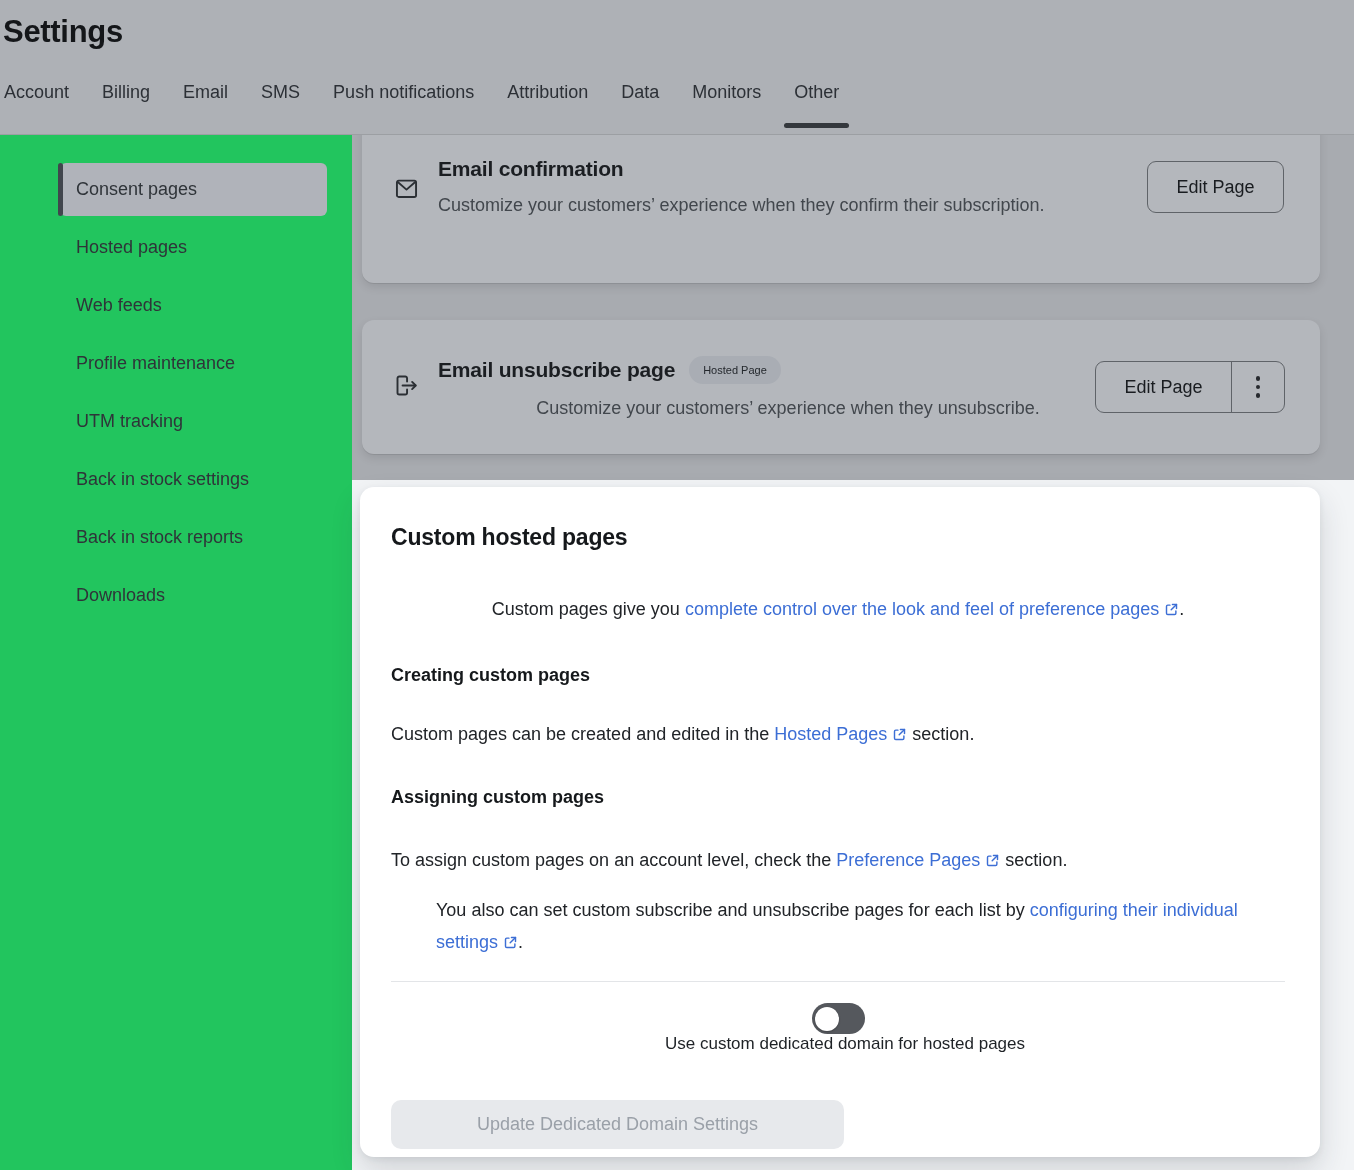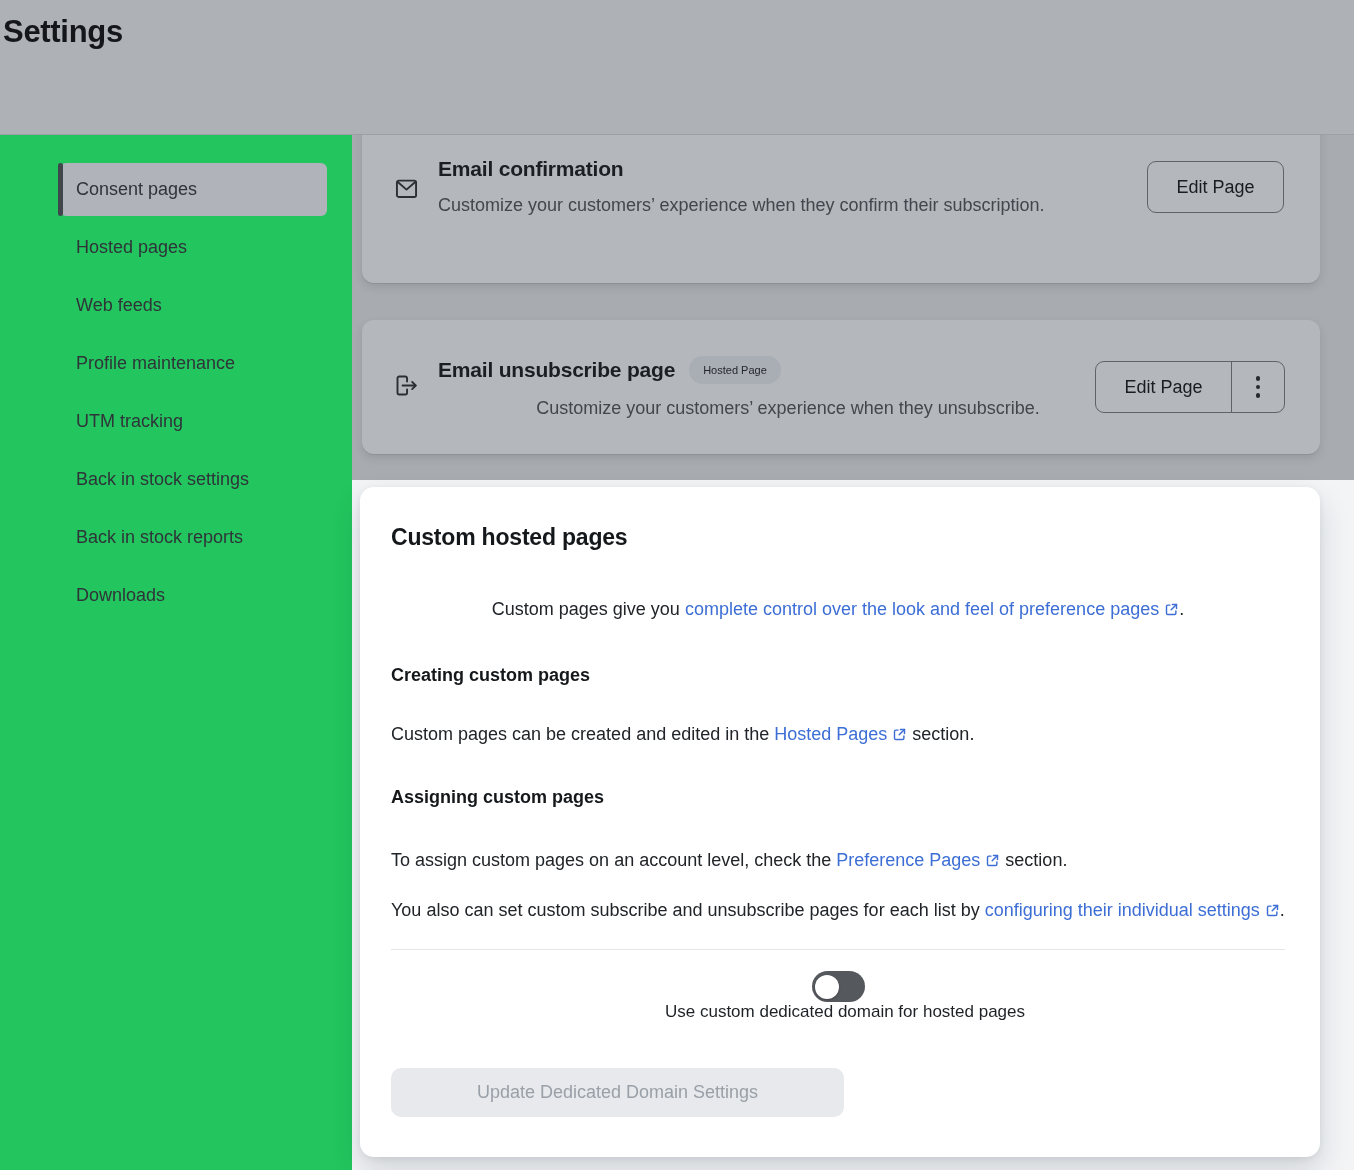--- a/index.html
+++ b/index.html
@@ -118,21 +118,21 @@
   }
   .wcard h2 { font-size: 23px; font-weight: bold; color: #15181b; line-height: 28px; letter-spacing: -0.2px; }
   .wcard h3 { font-size: 18px; font-weight: bold; color: #15181b; line-height: 24px; }
   .para { font-size: 18px; color: #212428; line-height: 30px; }
   .para .seg { white-space: pre-wrap; }
   .p-intro { margin-top: 43px; text-align: center; }
   .h-creating { margin-top: 37px; }
   .p-creating { margin-top: 32px; }
   .h-assigning { margin-top: 34px; }
   .p-assign1 { margin-top: 36px; }
-  .p-assign2 { margin-top: 17px; line-height: 32px; }
+  .p-assign2 { margin-top: 17px; line-height: 32px; margin-left: 45px; }
   .tlink { color: #3c6ed5; text-decoration: none; cursor: pointer; white-space: pre-wrap; }
   .ext-ic { display: inline-block; vertical-align: -2px; margin-left: 5px; }
 
   .divider { margin-top: 21px; height: 1px; background: #e3e5e8; border: none; }
 
   .toggle-row { margin-top: 21px; display: flex; align-items: center; flex-direction: column; }
   .switch {
     position: relative; width: 53px; height: 31px; border-radius: 16px;
     background: #55585d; cursor: pointer; flex: 0 0 auto;
   }
@@ -148,20 +148,31 @@
     cursor: default;
   }
 </style>
 </head>
 <body>
 
 <div class="stage">
 
   <header class="band">
     <h1>Settings</h1>
+    <ul class="tabs">
+      <li class="tab">Account</li>
+      <li class="tab">Billing</li>
+      <li class="tab">Email</li>
+      <li class="tab">SMS</li>
+      <li class="tab">Push notifications</li>
+      <li class="tab">Attribution</li>
+      <li class="tab">Data</li>
+      <li class="tab">Monitors</li>
+      <li class="tab active">Other</li>
+    </ul>
   </header>
 
   <aside class="sidebar">
     <ul class="side-list">
       <li class="side-item active">
         <span class="active-bar"></span>
         <span>Consent pages</span>
       </li>
       <li class="side-item">
         <span>Hosted pages</span>

